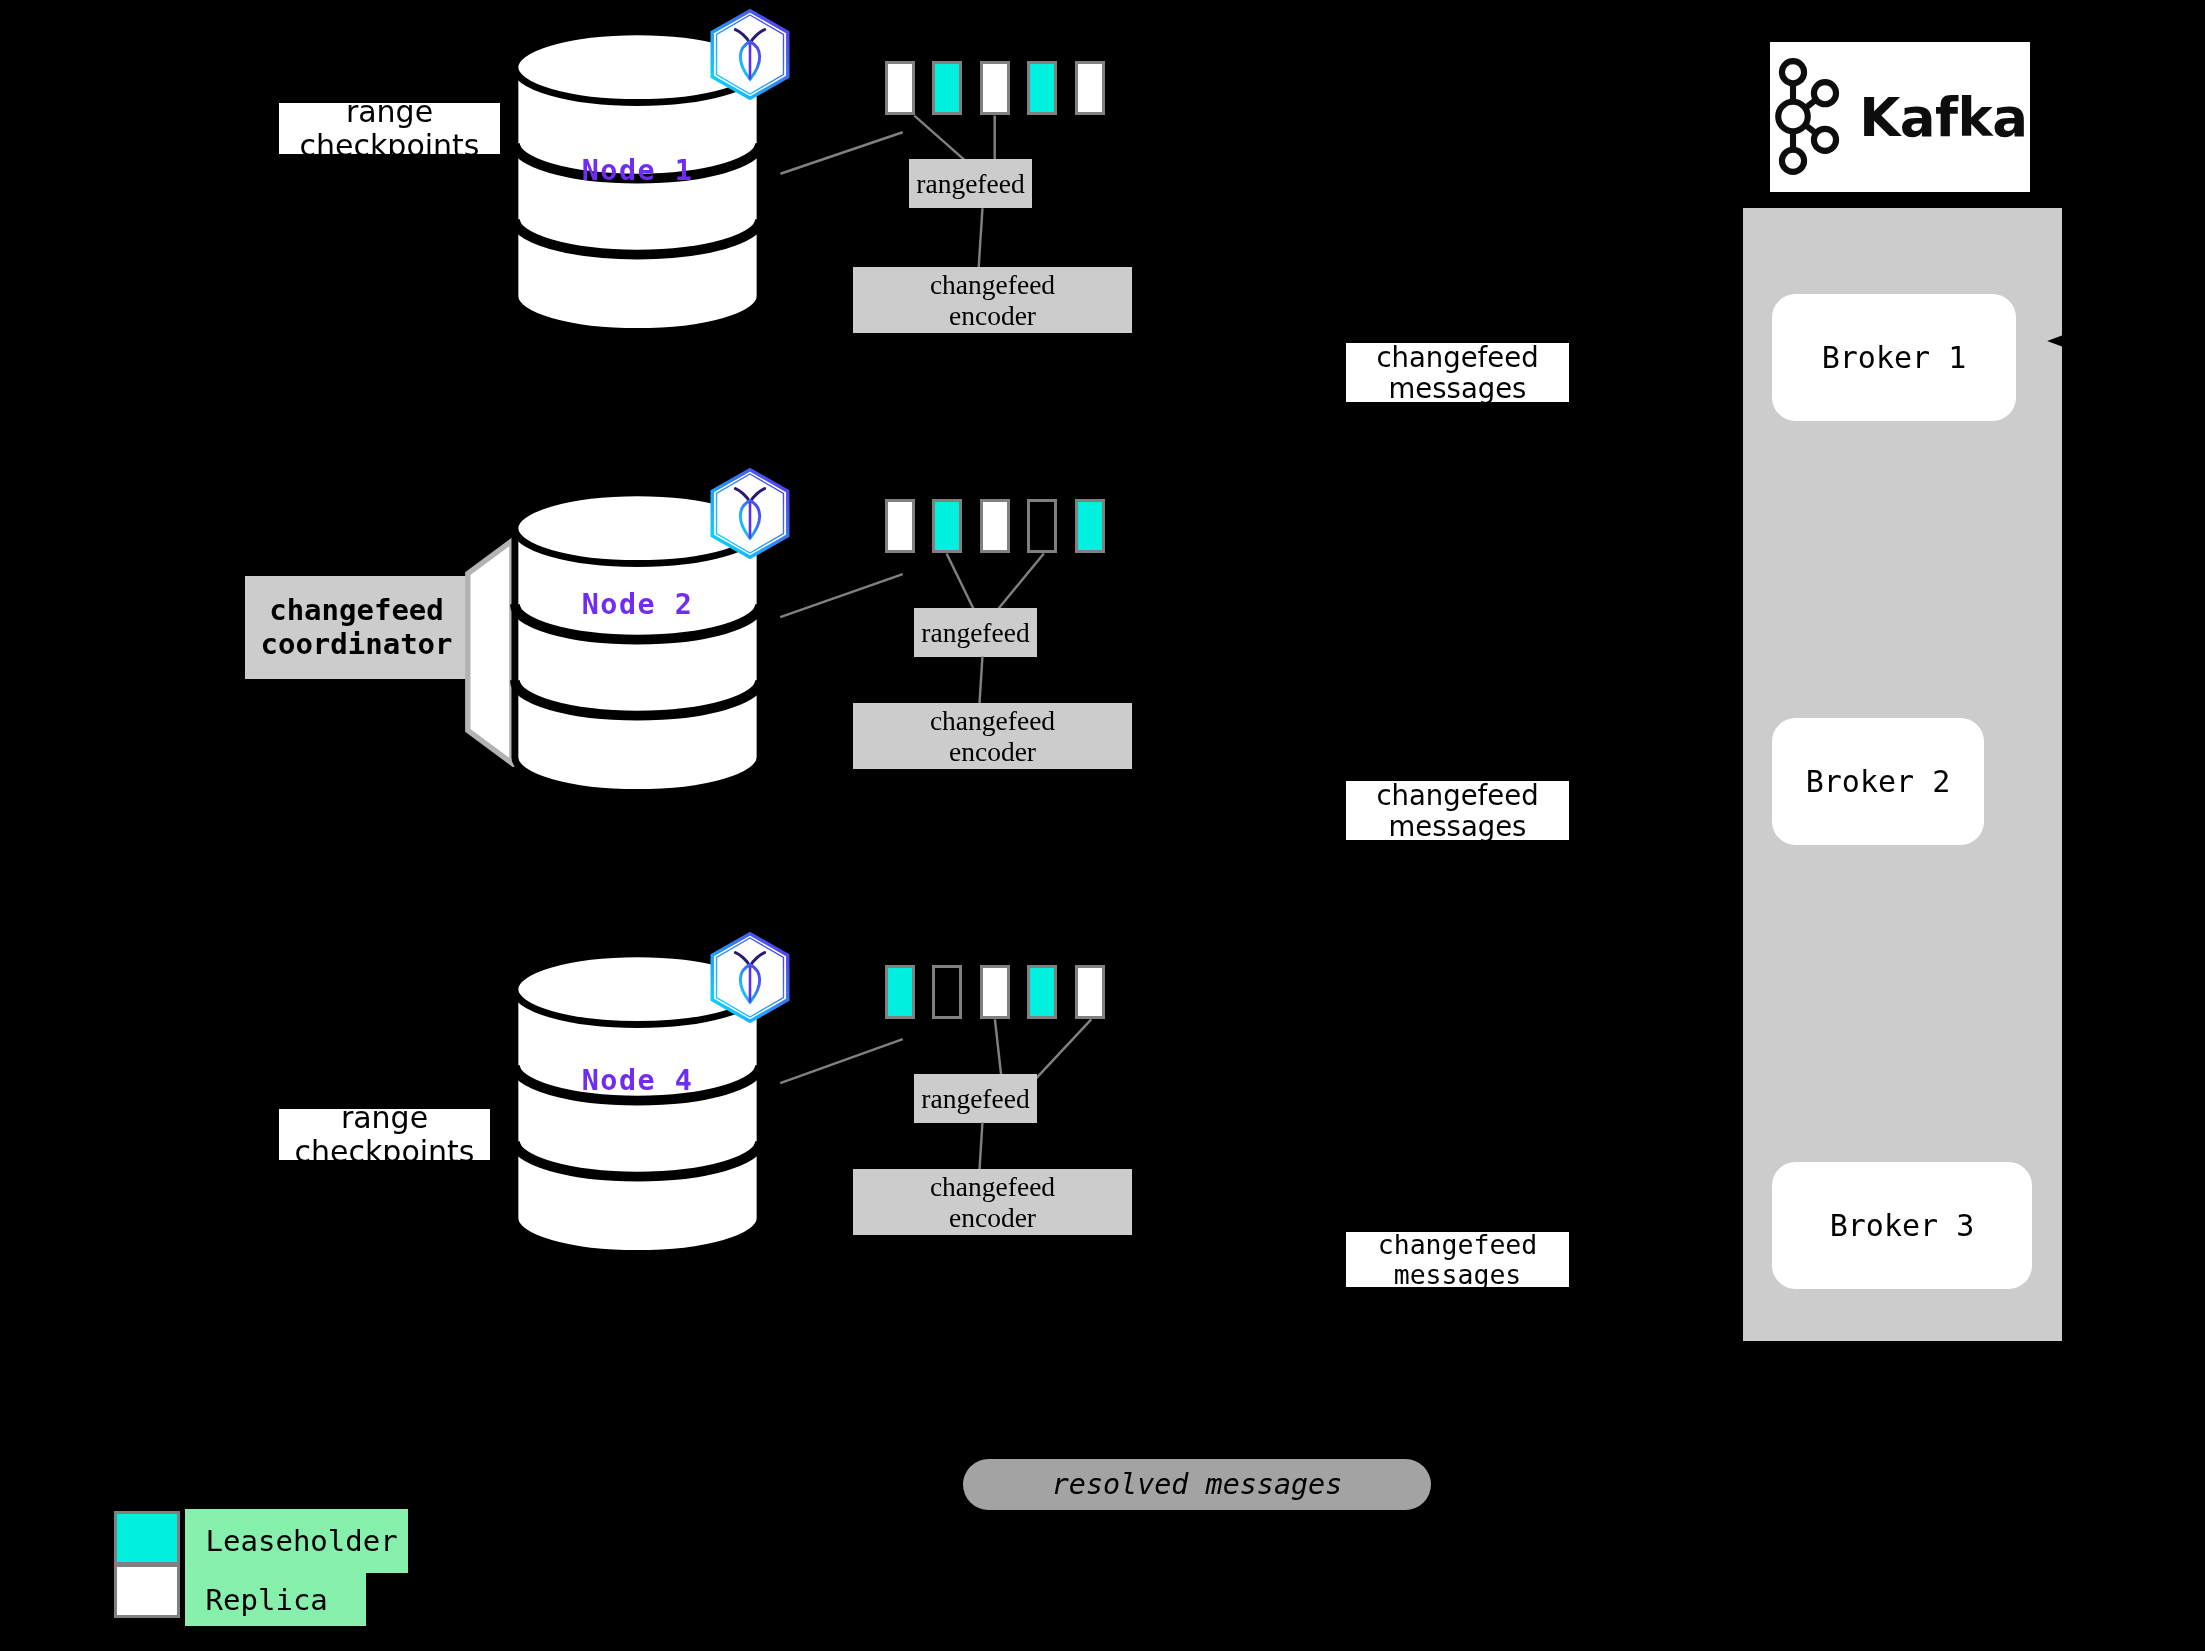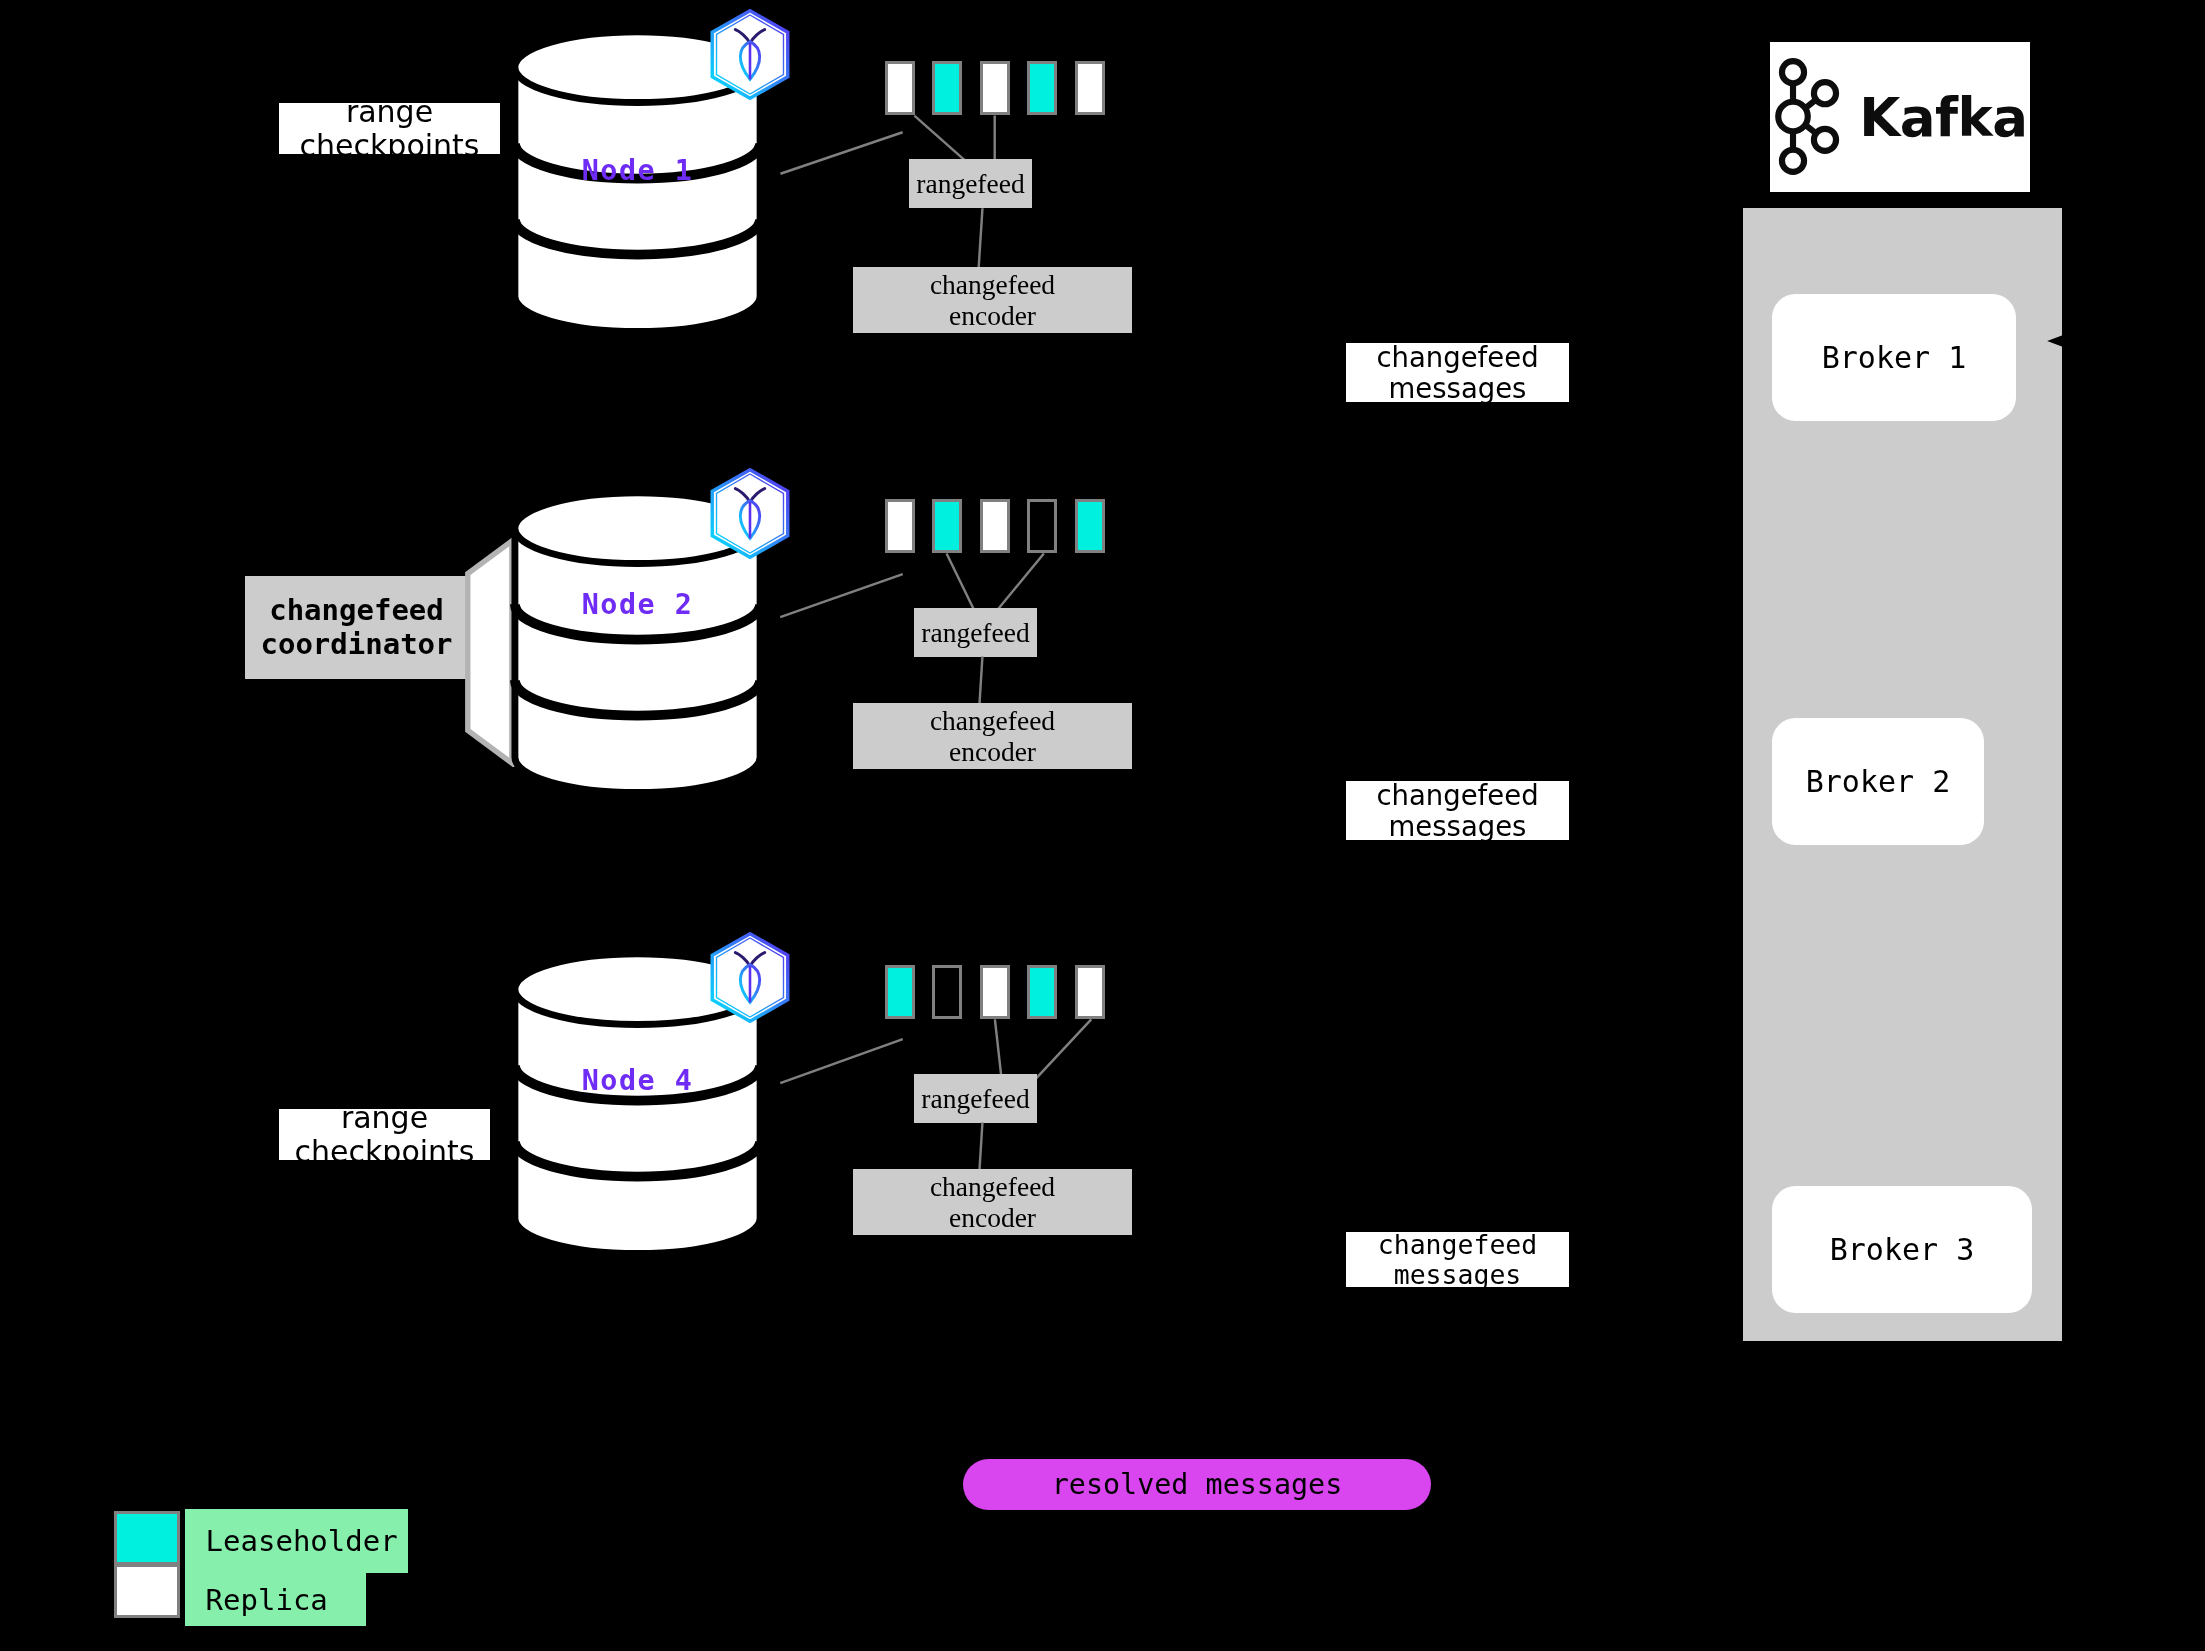--- a/index.html
+++ b/index.html
@@ -100,27 +100,28 @@
     display: flex;
     align-items: center;
     justify-content: center;
     font-family: "DejaVu Sans Mono", monospace;
     color: #000000;
   }
 
   
   .pill {
     position: absolute;
-    background: #d946ef;
+    background: #a3a3a3;
     color: #000000;
     border-radius: 490px;
     display: flex;
     align-items: center;
     justify-content: center;
     font-family: "DejaVu Sans Mono", monospace;
+    font-style: italic;
   }
 
   
   .legend-swatch {
     position: absolute;
     border: 3.4px solid #808080;
     box-sizing: border-box;
   }
   .legend-text {
     position: absolute;
@@ -328,21 +329,21 @@
         <line x1="26" y1="44" x2="36" y2="36" stroke="#0d0d0d" stroke-width="5"></line>
         <line x1="26" y1="56" x2="36" y2="64" stroke="#0d0d0d" stroke-width="5"></line>
       </svg>
     </span>
     <span class="kafka-word" style="font-size:53px;">Kafka</span>
   </div>
 
   <div class="broker-panel" style="left:1743px; top:208px; width:319px; height:1133px;">
     <div class="broker" style="left:29px; top:86px; width:244px; height:127px; font-size:30px;">Broker 1</div>
     <div class="broker" style="left:29px; top:510px; width:212px; height:127px; font-size:30px;">Broker 2</div>
-    <div class="broker" style="left:29px; top:954px; width:260px; height:127px; font-size:30px;margin-top:24px;">Broker 3</div>
+    <div class="broker" style="left:29px; top:954px; width:260px; height:127px; font-size:30px;">Broker 3</div>
   </div>
 
   <svg class="abs" style="left:2047px; top:324px; width:44px; height:34px;" viewBox="0 0 90 70" width="44" height="34">
     <polygon points="0,35 80,5 62,35 80,65" fill="#000000"></polygon>
   </svg>
 
   <div class="pill" style="left:963px; top:1459px; width:468px; height:51px; font-size:28.4px;">resolved messages</div>
 
   <div>
     <div class="legend-text" style="left:185px; top:1509px; width:223px; height:64px; font-size:29px;">Leaseholder</div>

